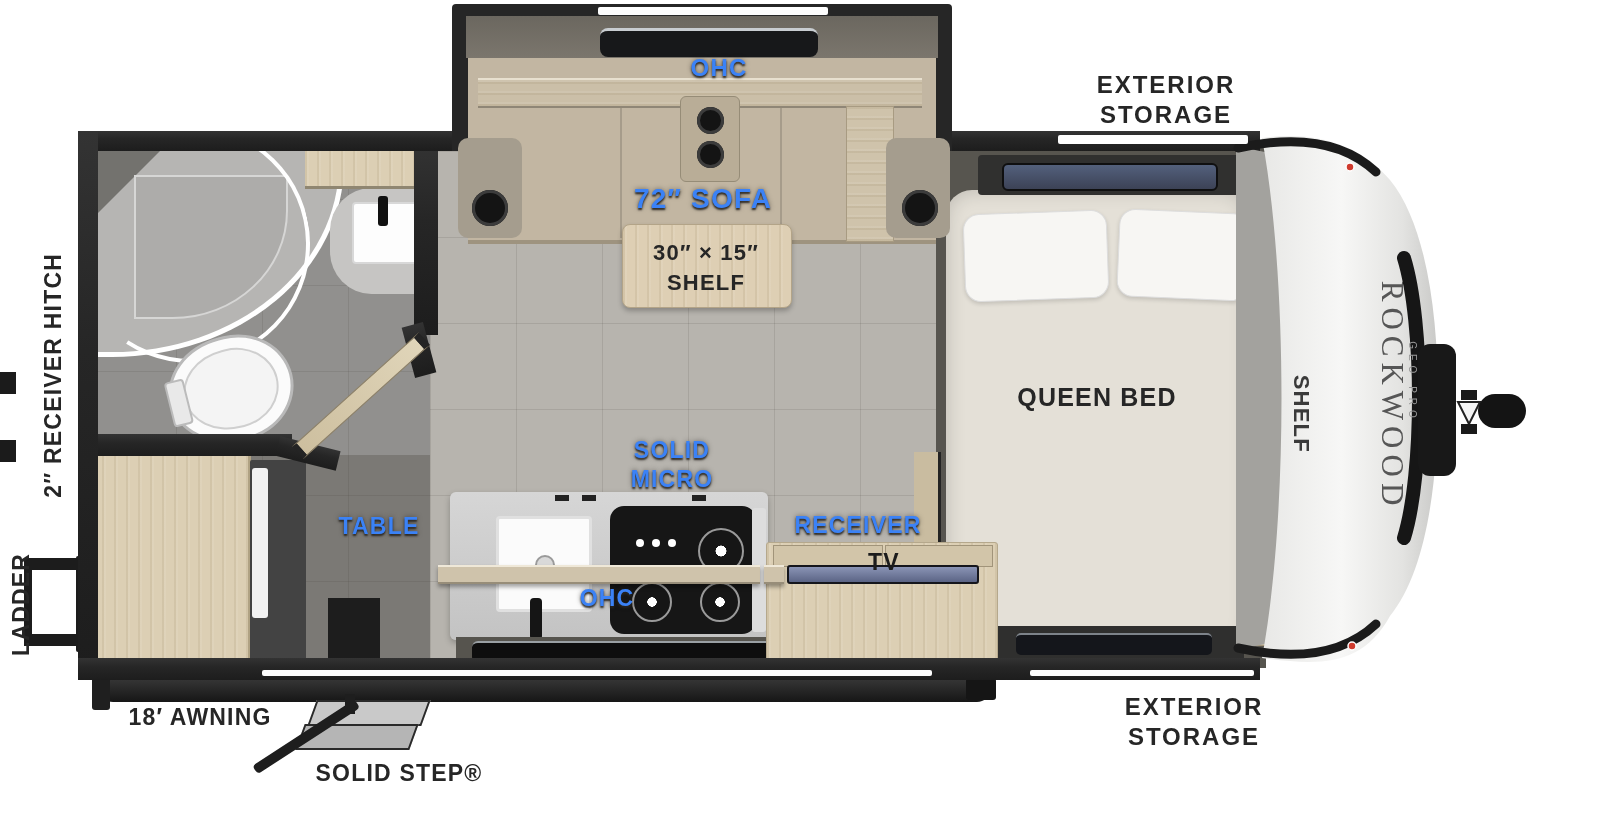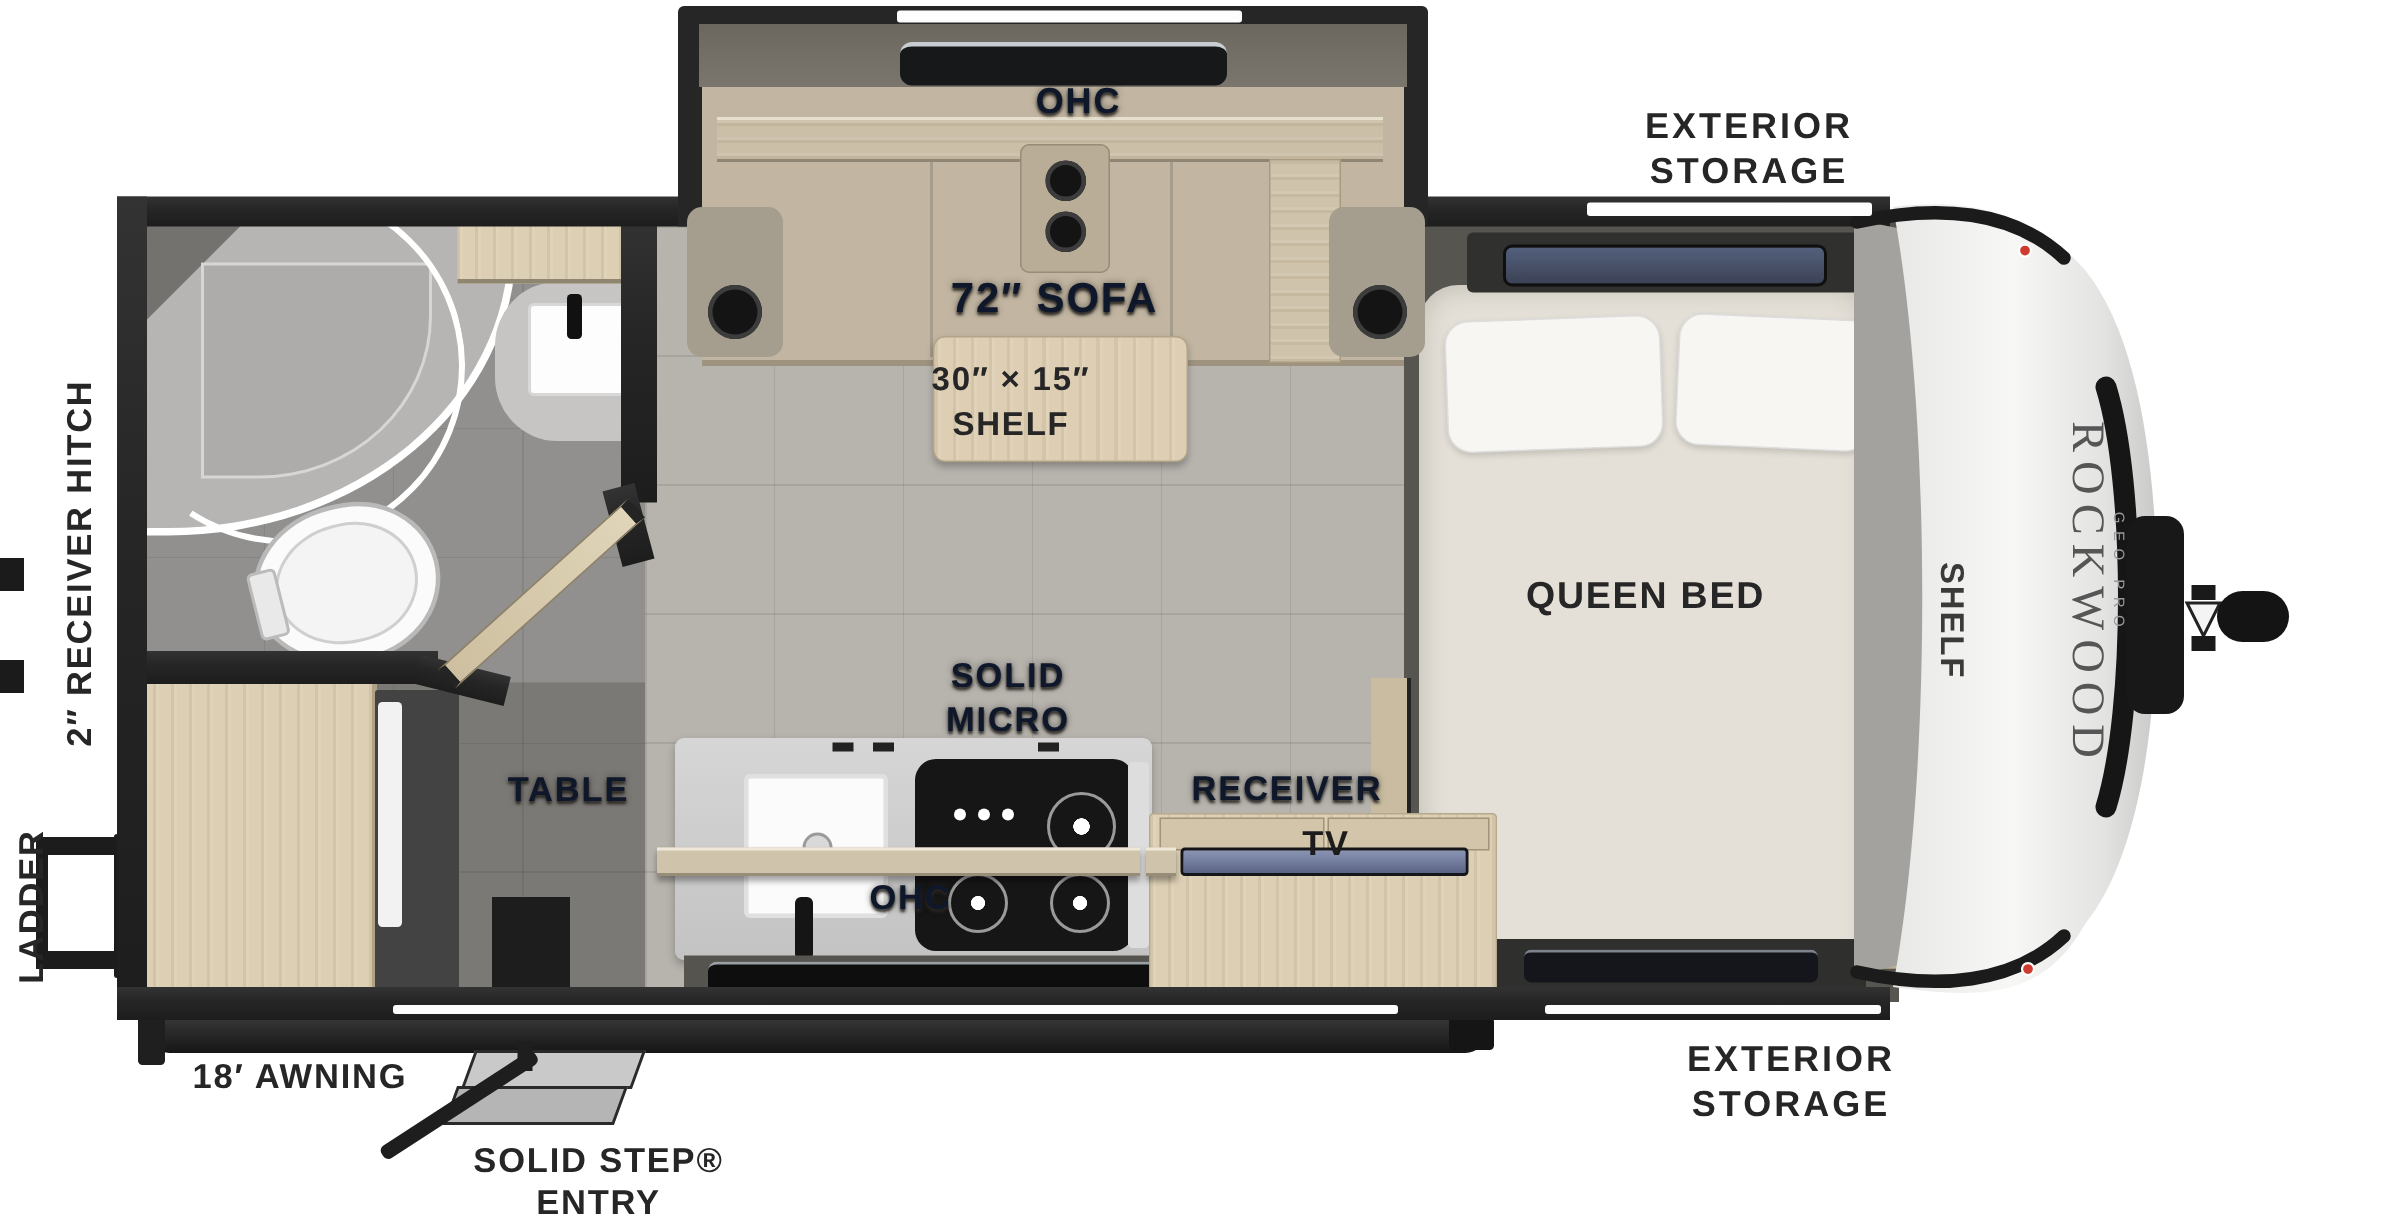--- a/index.html
+++ b/index.html
@@ -15,21 +15,21 @@
   .wall{position:absolute;background:linear-gradient(180deg,#333 0%,var(--wall) 40%,#1d1d1d 100%);}
   .tiles{background-image:
       repeating-linear-gradient(0deg, rgba(55,50,42,.12) 0 1px, transparent 1px 86px),
       repeating-linear-gradient(90deg, rgba(55,50,42,.12) 0 1px, transparent 1px 86px);}
   .grain{background-image:repeating-linear-gradient(0deg, rgba(120,100,60,.10) 0 2px,
       rgba(255,255,255,.08) 2px 4px, transparent 4px 11px);}
   .grainH{background-image:repeating-linear-gradient(90deg, rgba(120,100,60,.10) 0 2px,
       rgba(255,255,255,.08) 2px 4px, transparent 4px 12px);}
   .lbl{position:absolute;z-index:40;font-weight:800;letter-spacing:1.2px;
        text-align:center;line-height:1.25;font-size:23px;color:var(--labelDark);}
-  .lbl-w{color:#0f172a;text-shadow:0 2px 2px rgba(40,37,33,.95),0 0 5px rgba(40,37,33,.55);}
+  .lbl-w{color:#3b82f6;text-shadow:0 2px 2px rgba(40,37,33,.95),0 0 5px rgba(40,37,33,.55);}
   .rot-ccw{transform:rotate(-90deg);}
   .rot-cw{transform:rotate(90deg);}
   .cup{position:absolute;border-radius:50%;background:#141414;box-shadow:inset 0 0 0 3px #3c3c3c;}
   .winStrip{position:absolute;background:#fdfdfd;border-radius:2px;z-index:12;}
 </style>
 </head>
 <body>
 
 <div class="plan">
 
@@ -185,21 +185,21 @@
   <div class="abs" style="left:76px;top:556px;width:13px;height:96px;background:#1c1c1c;border-radius:2px;z-index:9;"></div>
   <div class="abs" style="left:28px;top:558px;width:50px;height:12px;background:#1c1c1c;z-index:9;"></div>
   <div class="abs" style="left:28px;top:634px;width:50px;height:12px;background:#1c1c1c;z-index:9;"></div>
   <div class="abs" style="left:24px;top:558px;width:8px;height:88px;background:#1c1c1c;z-index:9;"></div>
 
   <div class="abs" style="left:0;top:372px;width:16px;height:22px;background:#1b1b1b;z-index:9;"></div>
   <div class="abs" style="left:0;top:440px;width:16px;height:22px;background:#1b1b1b;z-index:9;"></div>
 
   <div class="lbl lbl-w" style="left:669px;top:53px;width:100px;font-size:24px;">OHC</div>
   <div class="lbl lbl-w" style="left:603px;top:181px;width:200px;font-size:28px;">72″ SOFA</div>
-  <div class="lbl" style="left:590px;top:238px;width:168px;font-size:22px;line-height:1.35;">
+  <div class="lbl" style="left:622px;top:238px;width:168px;font-size:22px;line-height:1.35;">
     <div>30″ × 15″</div>
     <div>SHELF</div>
   </div>
   <div class="lbl" style="left:987px;top:381px;width:220px;font-size:25px;line-height:1.3;">
     <div>QUEEN BED</div>
   </div>
   <div class="lbl rot-cw" style="left:1256px;top:400px;width:90px;font-size:22px;color:#3a3a3a;">SHELF</div>
   <div class="lbl lbl-w" style="left:758px;top:511px;width:200px;">RECEIVER</div>
   <div class="lbl" style="left:834px;top:548px;width:100px;color:#1c1c1c;">TV</div>
   <div class="lbl lbl-w" style="left:602px;top:436px;width:140px;">
@@ -214,16 +214,15 @@
   </div>
   <div class="lbl" style="left:1094px;top:692px;width:200px;font-size:24px;letter-spacing:2px;">
     <div>EXTERIOR</div>
     <div>STORAGE</div>
   </div>
   <div class="lbl rot-ccw" style="left:-75px;top:361px;width:256px;">2″ RECEIVER HITCH</div>
   <div class="lbl rot-ccw" style="left:-34px;top:590px;width:110px;">LADDER</div>
   <div class="lbl" style="left:100px;top:703px;width:200px;">18′ AWNING</div>
   <div class="lbl" style="left:299px;top:760px;width:200px;line-height:1.2;">
     <div>SOLID STEP®</div>
-    <div>ENTRY</div>
   </div>
 
 </div>
 
 </body></html>

